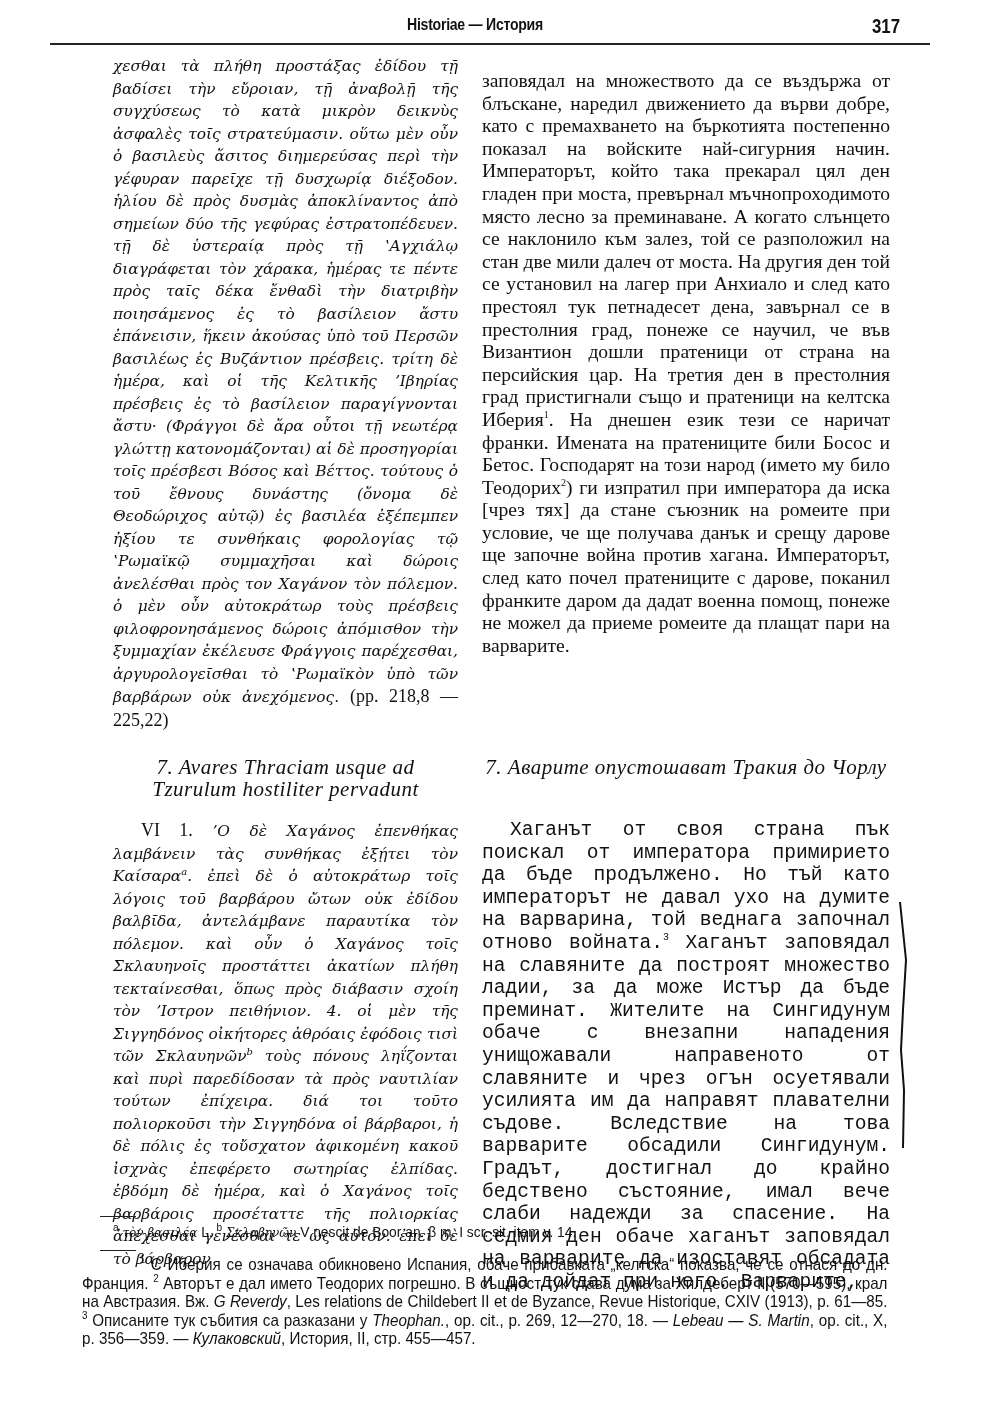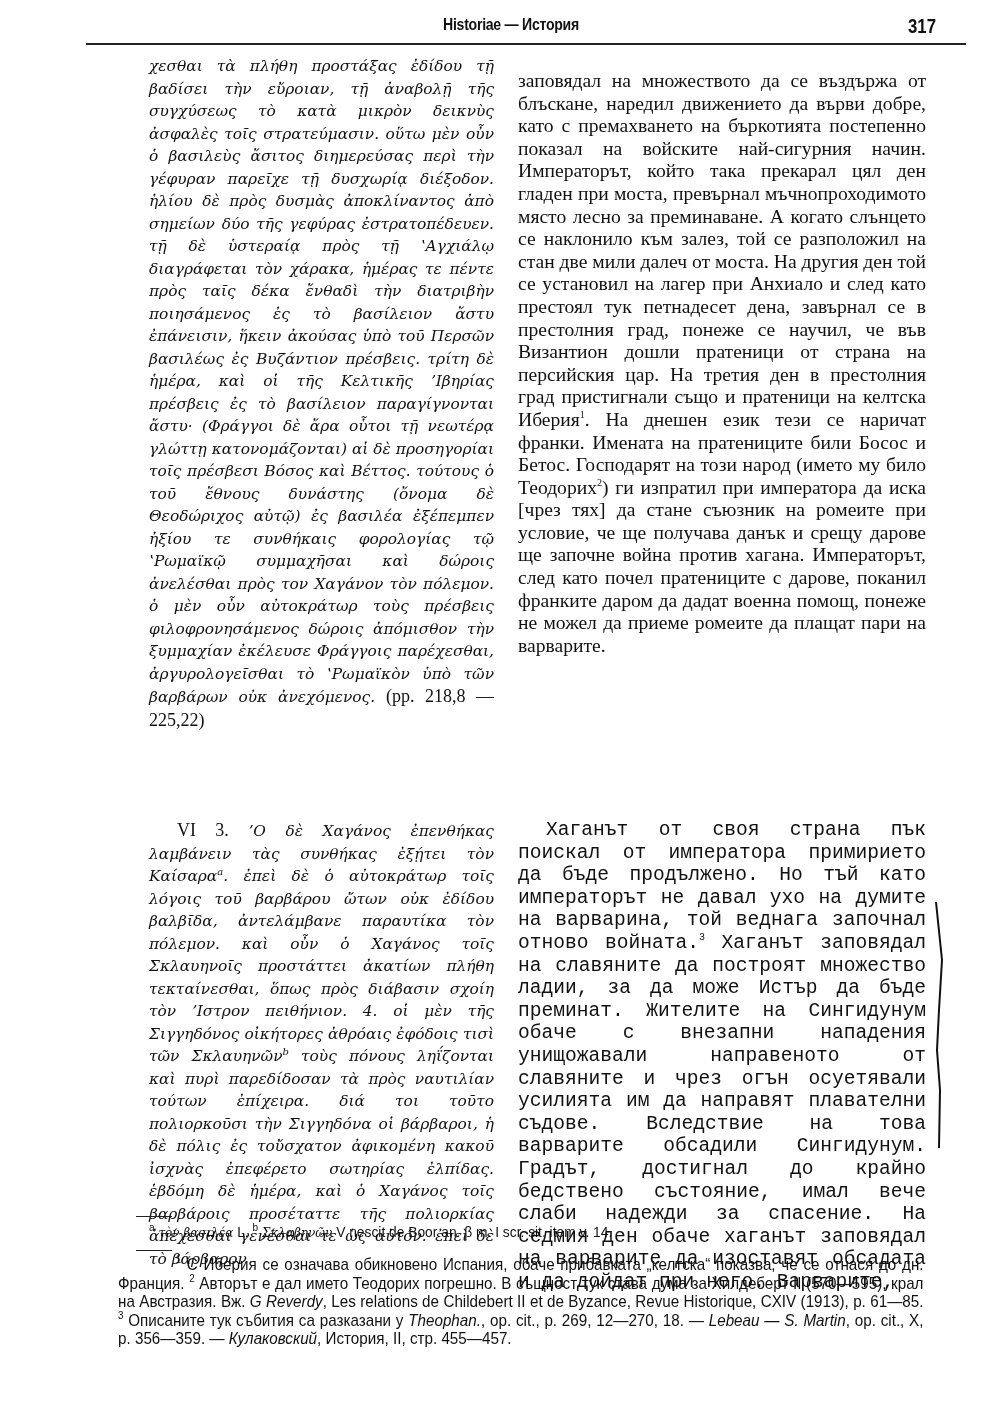--- a/index.html
+++ b/index.html
@@ -1,17 +1,17 @@
 <!DOCTYPE html>
 <html><head>
 <meta charset="utf-8">
 <style>
   html, body { margin: 0; padding: 0; background: #ffffff; }
   body { width: 1000px; height: 1407px; position: relative; overflow: hidden; color: #111; }
-  .page { position: absolute; left: 0; top: 0; width: 940px; height: 1407px; margin-left: 36px; }
+  .page { position: absolute; left: 0; top: 0; width: 940px; height: 1407px; }
   .header { position: absolute; left: 50px; top: 14px; width: 850px; height: 30px; }
   .running-title { position: absolute; left: 0; right: 0; top: 2px; text-align: center; font-family: "Liberation Sans", sans-serif; font-weight: bold; font-size: 16px; letter-spacing: -0.3px; transform: scaleX(0.88); }
   .page-number { position: absolute; right: 0; top: 0; font-family: "Liberation Sans", sans-serif; font-weight: bold; font-size: 21px; transform: scaleX(0.8); transform-origin: right; }
   .header-rule { position: absolute; left: 50px; top: 43px; width: 880px; height: 2px; background: #222; }
 
   .col-greek { position: absolute; left: 113px; width: 345px; font-family: "DejaVu Serif", serif; font-style: italic; font-size: 15.4px; line-height: 22.5px; text-align: justify; }
   .col-bg { position: absolute; left: 482px; width: 408px; font-family: "Liberation Serif", serif; font-size: 19.6px; line-height: 22.6px; text-align: justify; }
 
   .greek-p1 { top: 55px; }
   .bg-p1 { top: 70px; }
@@ -48,23 +48,25 @@
 
   <div class="col-greek greek-p1">
     <span>χεσθαι τὰ πλήθη προστάξας ἐδίδου τῇ βαδίσει τὴν εὔροιαν, τῇ ἀναβολῇ τῆς συγχύσεως τὸ κατὰ μικρὸν δεικνὺς ἀσφαλὲς τοῖς στρατεύμασιν. οὕτω μὲν οὖν ὁ βασιλεὺς ἄσιτος διημερεύσας περὶ τὴν γέφυραν παρεῖχε τῇ δυσχωρίᾳ διέξοδον. ἡλίου δὲ πρὸς δυσμὰς ἀποκλίναντος ἀπὸ σημείων δύο τῆς γεφύρας ἐστρατοπέδευεν. τῇ δὲ ὑστεραίᾳ πρὸς τῇ ʽΑγχιάλῳ διαγράφεται τὸν χάρακα, ἡμέρας τε πέντε πρὸς ταῖς δέκα ἔνθαδὶ τὴν διατριβὴν ποιησάμενος ἐς τὸ βασίλειον ἄστυ ἐπάνεισιν, ἥκειν ἀκούσας ὑπὸ τοῦ Περσῶν βασιλέως ἐς Βυζάντιον πρέσβεις. τρίτη δὲ ἡμέρα, καὶ οἱ τῆς Κελτικῆς ʼΙβηρίας πρέσβεις ἐς τὸ βασίλειον παραγίγνονται ἄστυ· (Φράγγοι δὲ ἄρα οὗτοι τῇ νεωτέρᾳ γλώττῃ κατονομάζονται) αἱ δὲ προσηγορίαι τοῖς πρέσβεσι Βόσος καὶ Βέττος. τούτους ὁ τοῦ ἔθνους δυνάστης (ὄνομα δὲ Θεοδώριχος αὐτῷ) ἐς βασιλέα ἐξέπεμπεν ἠξίου τε συνθήκαις φορολογίας τῷ ʽΡωμαϊκῷ συμμαχῆσαι καὶ δώροις ἀνελέσθαι πρὸς τον Χαγάνον τὸν πόλεμον. ὁ μὲν οὖν αὐτοκράτωρ τοὺς πρέσβεις φιλοφρονησάμενος δώροις ἀπόμισθον τὴν ξυμμαχίαν ἐκέλευσε Φράγγοις παρέχεσθαι, ἀργυρολογεῖσθαι τὸ ʽΡωμαϊκὸν ὑπὸ τῶν βαρβάρων οὐκ ἀνεχόμενος.</span>
     <span class="ref">(pp. 218,8 — 225,22)</span>
   </div>
 
   <div class="col-bg bg-p1">
     <span>заповядал на множеството да се въздържа от блъскане, наредил движението да върви добре, като с премахването на бъркотията постепенно показал на войските най-сигурния начин. Императорът, който така прекарал цял ден гладен при моста, превърнал мъчнопроходимото място лесно за преминаване. А когато слънцето се наклонило към залез, той се разположил на стан две мили далеч от моста. На другия ден той се установил на лагер при Анхиало и след като престоял тук петнадесет дена, завърнал се в престолния град, понеже се научил, че във Византион дошли пратеници от страна на персийския цар. На третия ден в престолния град пристигнали също и пратеници на келтска Иберия</span><span class="sup">1</span><span>. На днешен език тези се наричат франки. Имената на пратениците били Босос и Бетос. Господарят на този народ (името му било Теодорих</span><span class="sup">2</span><span>) ги изпратил при императора да иска [чрез тях] да стане съюзник на ромеите при условие, че ще получава данък и срещу дарове ще започне война против хагана. Императорът, след като почел пратениците с дарове, поканил франките даром да дадат военна помощ, понеже не можел да приеме ромеите да плащат пари на варварите.</span>
   </div>
 
+  <div class="sec-title-lat">7. Avares Thraciam usque ad Tzurulum hostiliter pervadunt</div>
+  <div class="sec-title-bg">7. Аварите опустошават Тракия до Чорлу</div>
 
   <div class="col-greek greek-p2 indent">
-    <span class="ref">VI 3.</span>
+    <span class="ref">VI 1.</span>
     <span>ʼΟ δὲ Χαγάνος ἐπενθήκας λαμβάνειν τὰς συνθήκας ἐξῄτει τὸν Καίσαρα</span><span class="sup">a</span><span>. ἐπεὶ δὲ ὁ αὐτοκράτωρ τοῖς λόγοις τοῦ βαρβάρου ὤτων οὐκ ἐδίδου βαλβῖδα, ἀντελάμβανε παραυτίκα τὸν πόλεμον. καὶ οὖν ὁ Χαγάνος τοῖς Σκλαυηνοῖς προστάττει ἀκατίων πλήθη τεκταίνεσθαι, ὅπως πρὸς διάβασιν σχοίη τὸν ʼΙστρον πειθήνιον. 4. οἱ μὲν τῆς Σιγγηδόνος οἰκήτορες ἀθρόαις ἐφόδοις τισὶ τῶν Σκλαυηνῶν</span><span class="sup">b</span><span> τοὺς πόνους ληΐζονται καὶ πυρὶ παρεδίδοσαν τὰ πρὸς ναυτιλίαν τούτων ἐπίχειρα. διά τοι τοῦτο πολιορκοῦσι τὴν Σιγγηδόνα οἱ βάρβαροι, ἡ δὲ πόλις ἐς τοὔσχατον ἀφικομένη κακοῦ ἰσχνὰς ἐπεφέρετο σωτηρίας ἐλπίδας. ἑβδόμη δὲ ἡμέρα, καὶ ὁ Χαγάνος τοῖς βαρβάροις προσέταττε τῆς πολιορκίας ἀπέχεσθαι γενέσθαι τε ὡς αὐτόν. ἐπεὶ δὲ τὸ βάρβαρον</span>
   </div>
 
   <div class="col-bg bg-p2 indent">
     <span>Хаганът от своя страна пък поискал от императора примирието да бъде продължено. Но тъй като императорът не давал ухо на думите на варварина, той веднага започнал отново войната.</span><span class="sup">3</span><span> Хаганът заповядал на славяните да построят множество ладии, за да може Истър да бъде преминат. Жителите на Сингидунум обаче с внезапни нападения унищожавали направеното от славяните и чрез огън осуетявали усилията им да направят плавателни съдове. Вследствие на това варварите обсадили Сингидунум. Градът, достигнал до крайно бедствено състояние, имал вече слаби надежди за спасение. На седмия ден обаче хаганът заповядал на варварите да изоставят обсадата и да дойдат при него. Варварите,</span>
   </div>
 
   <svg class="margin-line" viewBox="0 0 18 250" preserveAspectRatio="none">
     <path d="M2 2 L8 60 L5 110 L3 150 L6 190 L5 248" stroke="#111" stroke-width="2" fill="none"></path>
   </svg>

